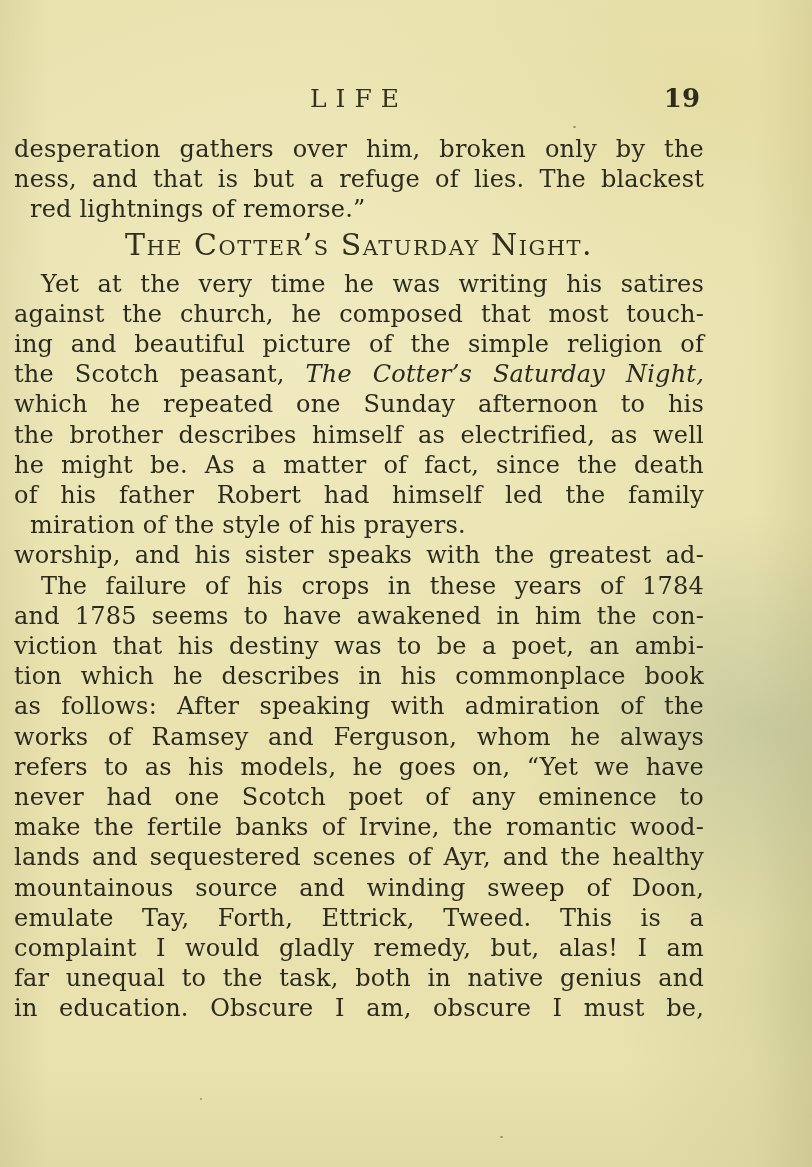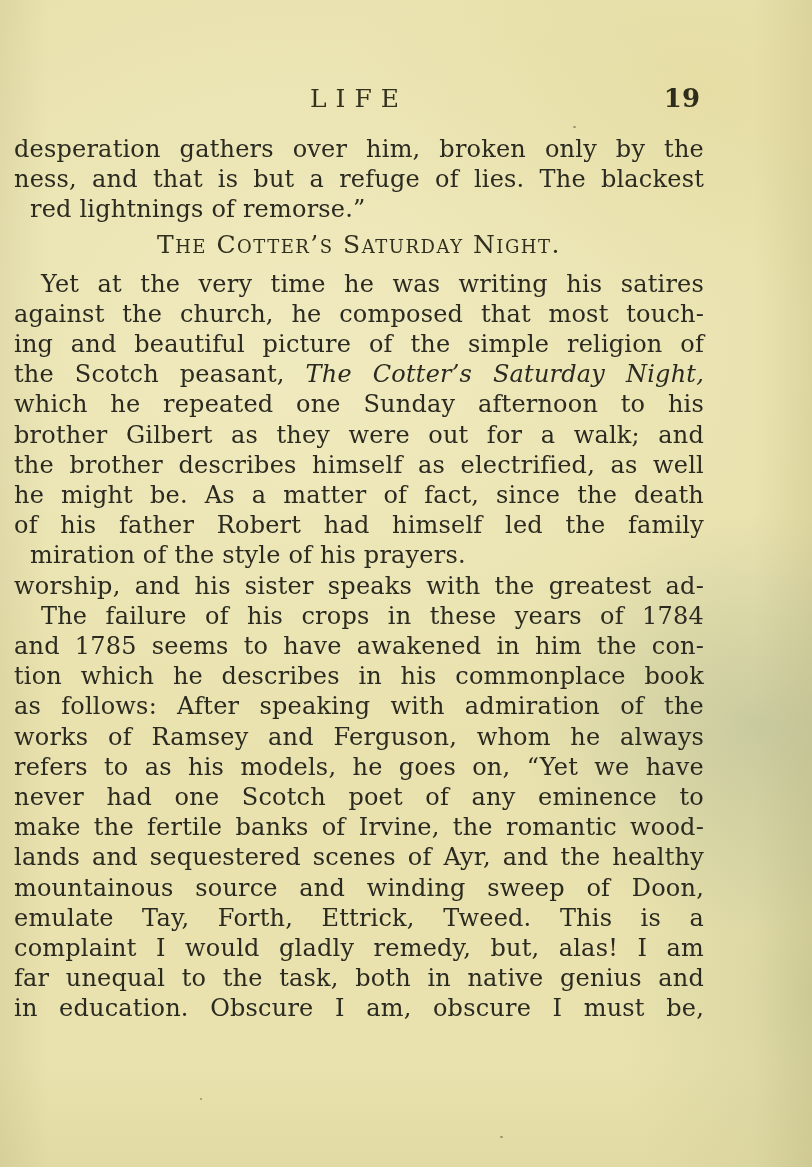--- a/index.html
+++ b/index.html
@@ -62,21 +62,21 @@
   .line.no-stretch {
     text-align-last: left;
     margin-left: 16px;
   }
   .para.indent .line:first-child {
     text-indent: 27px;
   }
   .section-heading {
     text-align: center;
     font-variant: small-caps;
-    font-size: 25px;
+    font-size: 30px;
     letter-spacing: 1.5px;
     line-height: 30px;
     margin: 5px 0 9px 0;
     color: #31301e;
   }
   .section-heading em, .line em {
     font-style: italic;
   }
   .speck {
     position: absolute;
@@ -105,30 +105,30 @@
           <div class="line">ness, and that is but a refuge of lies. The blackest</div>
           <div class="line no-stretch">red lightnings of remorse.”</div>
         </div>
         <div class="section-heading">The Cotter’s Saturday Night.</div>
         <div class="para indent">
           <div class="line">Yet at the very time he was writing his satires</div>
           <div class="line">against the church, he composed that most touch-</div>
           <div class="line">ing and beautiful picture of the simple religion of</div>
           <div class="line"><span>the Scotch peasant, </span><em>The Cotter’s Saturday Night,</em></div>
           <div class="line">which he repeated one Sunday afternoon to his</div>
-          <div class="line">brother Gilbert as they were out for a walk; and</div>
           <div class="line">the brother describes himself as electrified, as well</div>
           <div class="line">he might be. As a matter of fact, since the death</div>
           <div class="line">of his father Robert had himself led the family</div>
           <div class="line no-stretch">miration of the style of his prayers.</div>
           <div class="line">worship, and his sister speaks with the greatest ad-</div>
         </div>
         <div class="para indent">
           <div class="line">The failure of his crops in these years of 1784</div>
           <div class="line">and 1785 seems to have awakened in him the con-</div>
+          <div class="line">viction that his destiny was to be a poet, an ambi-</div>
           <div class="line">tion which he describes in his commonplace book</div>
           <div class="line">as follows: After speaking with admiration of the</div>
           <div class="line">works of Ramsey and Ferguson, whom he always</div>
           <div class="line">refers to as his models, he goes on, “Yet we have</div>
           <div class="line">never had one Scotch poet of any eminence to</div>
           <div class="line">make the fertile banks of Irvine, the romantic wood-</div>
           <div class="line">lands and sequestered scenes of Ayr, and the healthy</div>
           <div class="line">mountainous source and winding sweep of Doon,</div>
           <div class="line">emulate Tay, Forth, Ettrick, Tweed. This is a</div>
           <div class="line">complaint I would gladly remedy, but, alas! I am</div>

